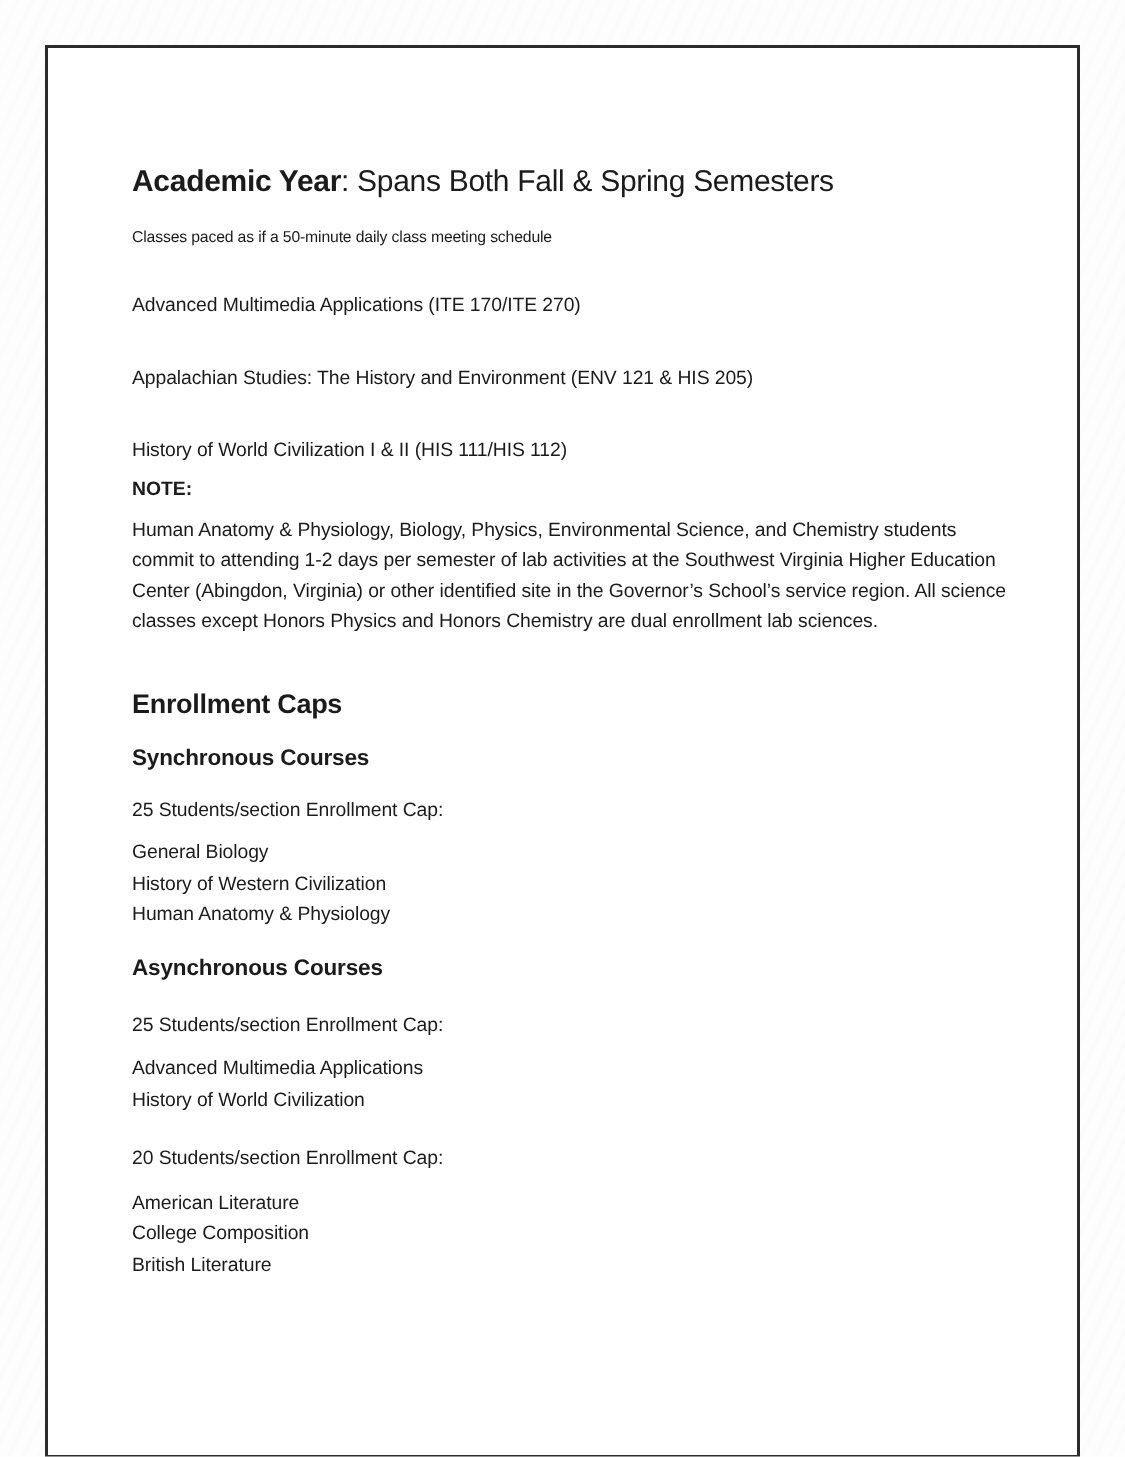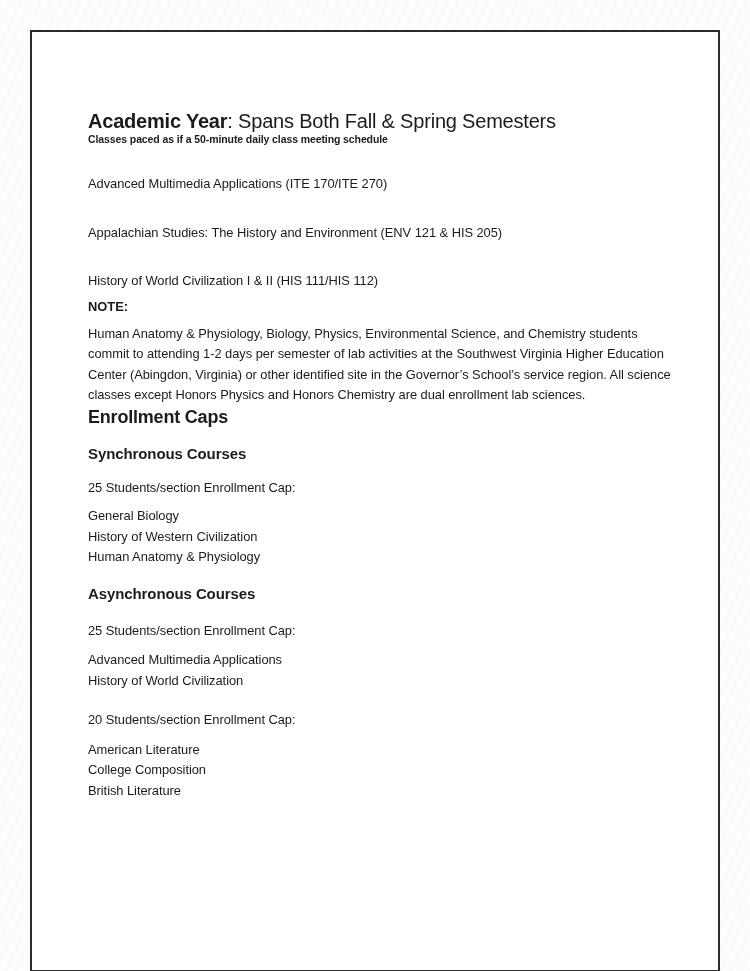--- a/index.html
+++ b/index.html
@@ -32,41 +32,42 @@
     padding: 77px 40px 0 56px;
   }
   .doc-title {
     font-size: 20px;
     line-height: 24px;
     font-weight: 400;
     letter-spacing: -0.2px;
   }
   .doc-title .bold { font-weight: 700; }
   .doc-subtitle {
-    margin-top: 0;
+    margin-top: 19px;
     font-size: 10.5px;
     line-height: 13px;
-    font-weight: 700;
+    font-weight: 400;
     letter-spacing: -0.1px;
   }
   .body-text, .cap-label, .note-line {
     font-size: 12.9px;
     line-height: 20.5px;
     letter-spacing: -0.05px;
   }
   .course-list { margin-top: 13px; }
   .course-list .line { display: block; margin-top: 28px; }
   .note-label {
     margin-top: 5px;
     font-size: 12.9px;
     line-height: 20px;
     font-weight: 700;
   }
   .note-para { margin-top: 7px; max-width: 594px; }
   .h-enrollment {
+    margin-top: 33px;
     font-size: 18px;
     line-height: 22px;
     font-weight: 700;
     letter-spacing: -0.2px;
   }
   .h-sub {
     font-size: 15px;
     line-height: 19px;
     font-weight: 700;
     letter-spacing: -0.1px;

